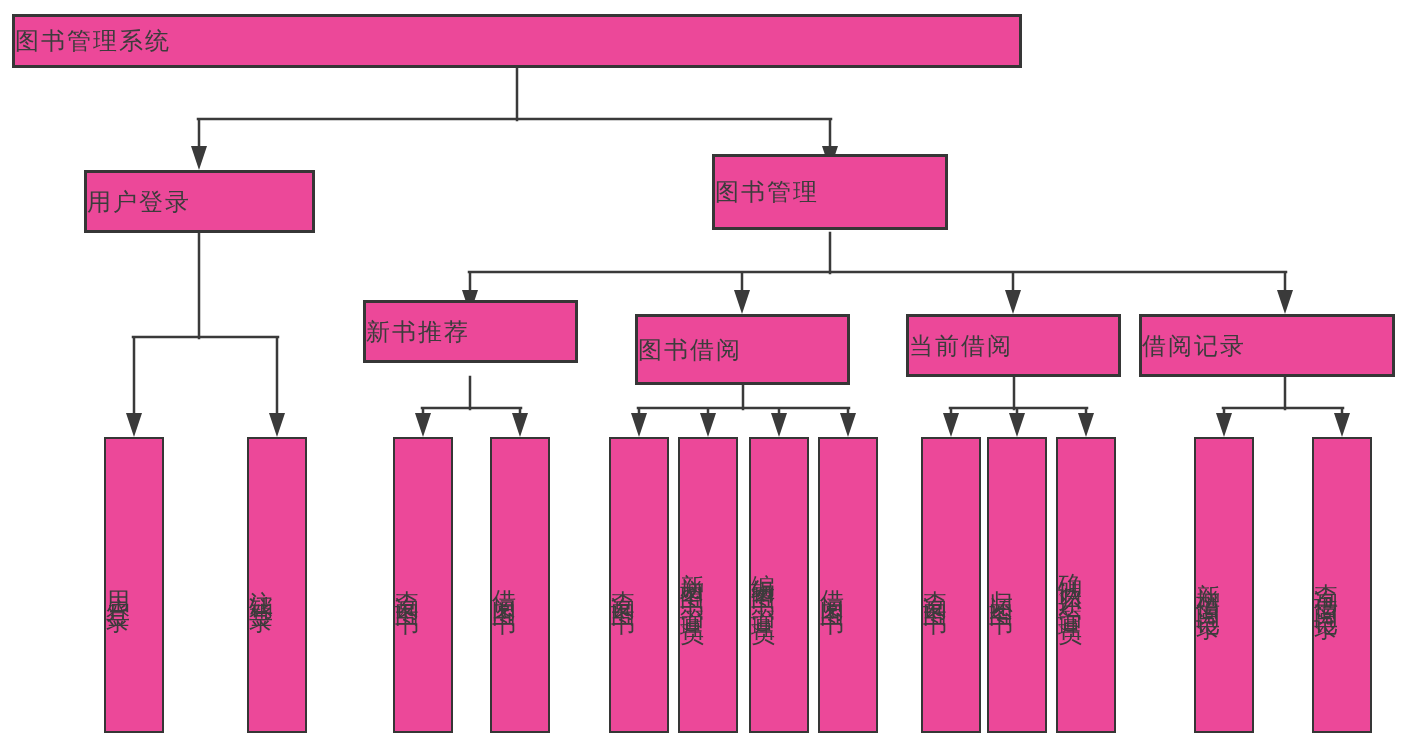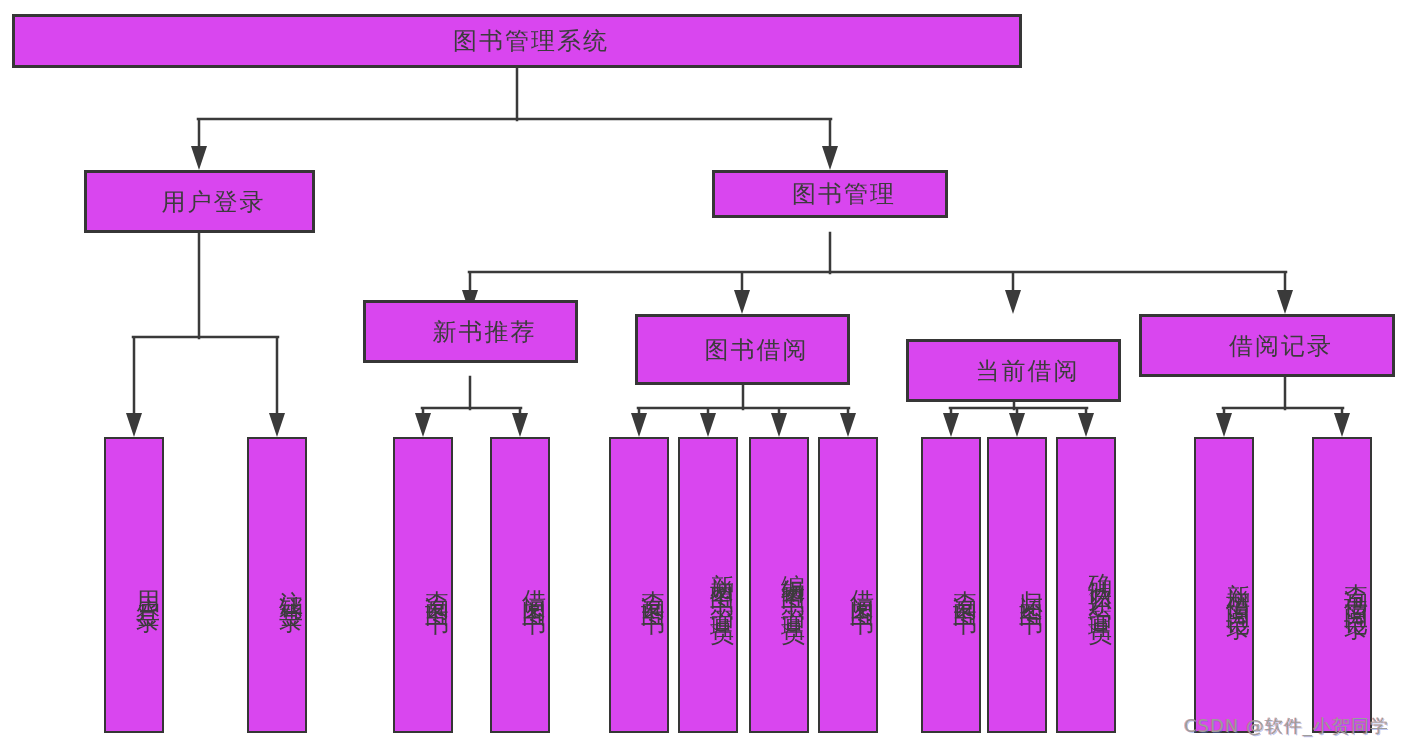--- a/index.html
+++ b/index.html
@@ -11,27 +11,26 @@
   }
   *{box-sizing:border-box;margin:0;padding:0;}
   html,body{width:1405px;height:747px;background:var(--bg);overflow:hidden;}
   body{font-family:"DejaVu Sans","Liberation Sans",sans-serif;color:var(--text);}
   .canvas{position:relative;width:1405px;height:747px;background:var(--bg);}
   .connectors{position:absolute;left:0;top:0;width:1405px;height:747px;}
   .connectors path{stroke:var(--line);stroke-width:2.5;fill:none;stroke-linecap:square;}
   .connectors polygon{fill:var(--line);stroke:none;}
   .box{
     position:absolute;
-    background:#d946ef;
+    background:#ec4899;
     border:3px solid var(--border);
     display:flex;
     align-items:center;
-    justify-content:center;
+    justify-content:flex-start;
     text-align:center;
-    padding-left:28px;
   }
   .box span{
     font-size:24px;
     letter-spacing:2px;
     line-height:1;
     white-space:nowrap;
   }
   .vbox{border-width:2.5px;}
   .vbox span{
     writing-mode:vertical-rl;
@@ -98,31 +97,31 @@
     <polygon points="1334,413 1350,413 1342,437"></polygon>
   </svg>
 
   <div class="box" style="left:12px;top:14px;width:1010px;height:54px;">
     <span>图书管理系统</span>
   </div>
 
   <div class="box" style="left:84px;top:170px;width:231px;height:63px;">
     <span>用户登录</span>
   </div>
-  <div class="box" style="left:712px;top:170px;width:236px;height:48px;">
+  <div class="box" style="left:712px;top:154px;width:236px;height:76px;">
     <span>图书管理</span>
   </div>
 
   <div class="box" style="left:363px;top:300px;width:215px;height:63px;">
     <span>新书推荐</span>
   </div>
   <div class="box" style="left:635px;top:314px;width:215px;height:71px;">
     <span>图书借阅</span>
   </div>
-  <div class="box" style="left:906px;top:314px;width:215px;height:63px;margin-top:25px;">
+  <div class="box" style="left:906px;top:314px;width:215px;height:63px;">
     <span>当前借阅</span>
   </div>
   <div class="box" style="left:1139px;top:314px;width:256px;height:63px;">
     <span>借阅记录</span>
   </div>
 
   <div class="box vbox" style="left:104px;top:437px;width:60px;height:296px;">
     <span>用户登录</span>
   </div>
   <div class="box vbox" style="left:247px;top:437px;width:60px;height:296px;">
@@ -155,15 +154,14 @@
   <div class="box vbox" style="left:1056px;top:437px;width:60px;height:296px;">
     <span>确认归还（管理员）</span>
   </div>
   <div class="box vbox" style="left:1194px;top:437px;width:60px;height:296px;">
     <span>新增借阅记录</span>
   </div>
   <div class="box vbox" style="left:1312px;top:437px;width:60px;height:296px;">
     <span>查询借阅记录</span>
   </div>
 
-  <div class="watermark">CSDN @软件_小贺同学</div>
 
 </div>
 
 </body></html>

